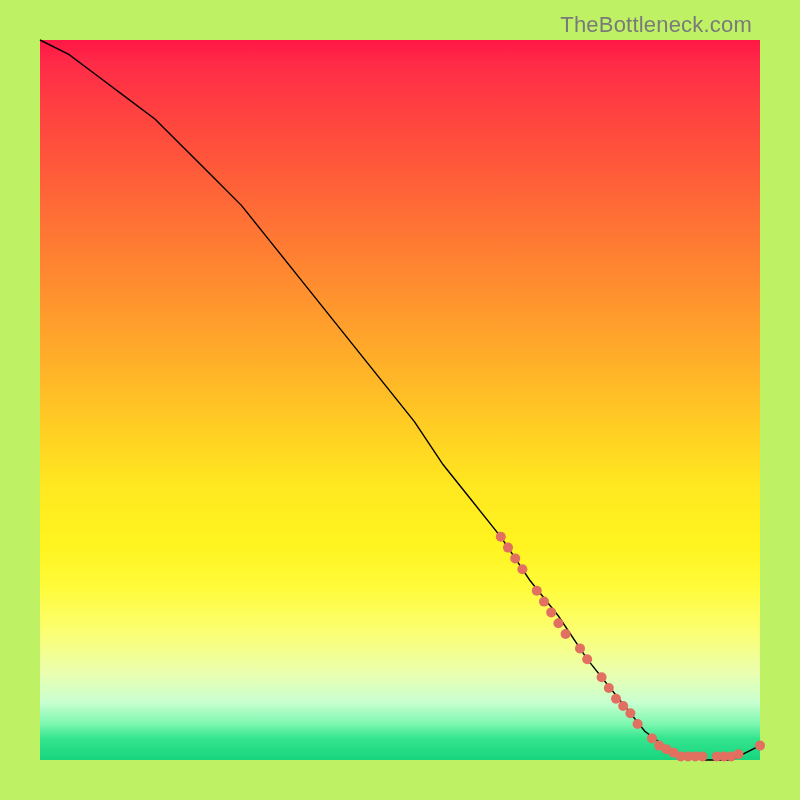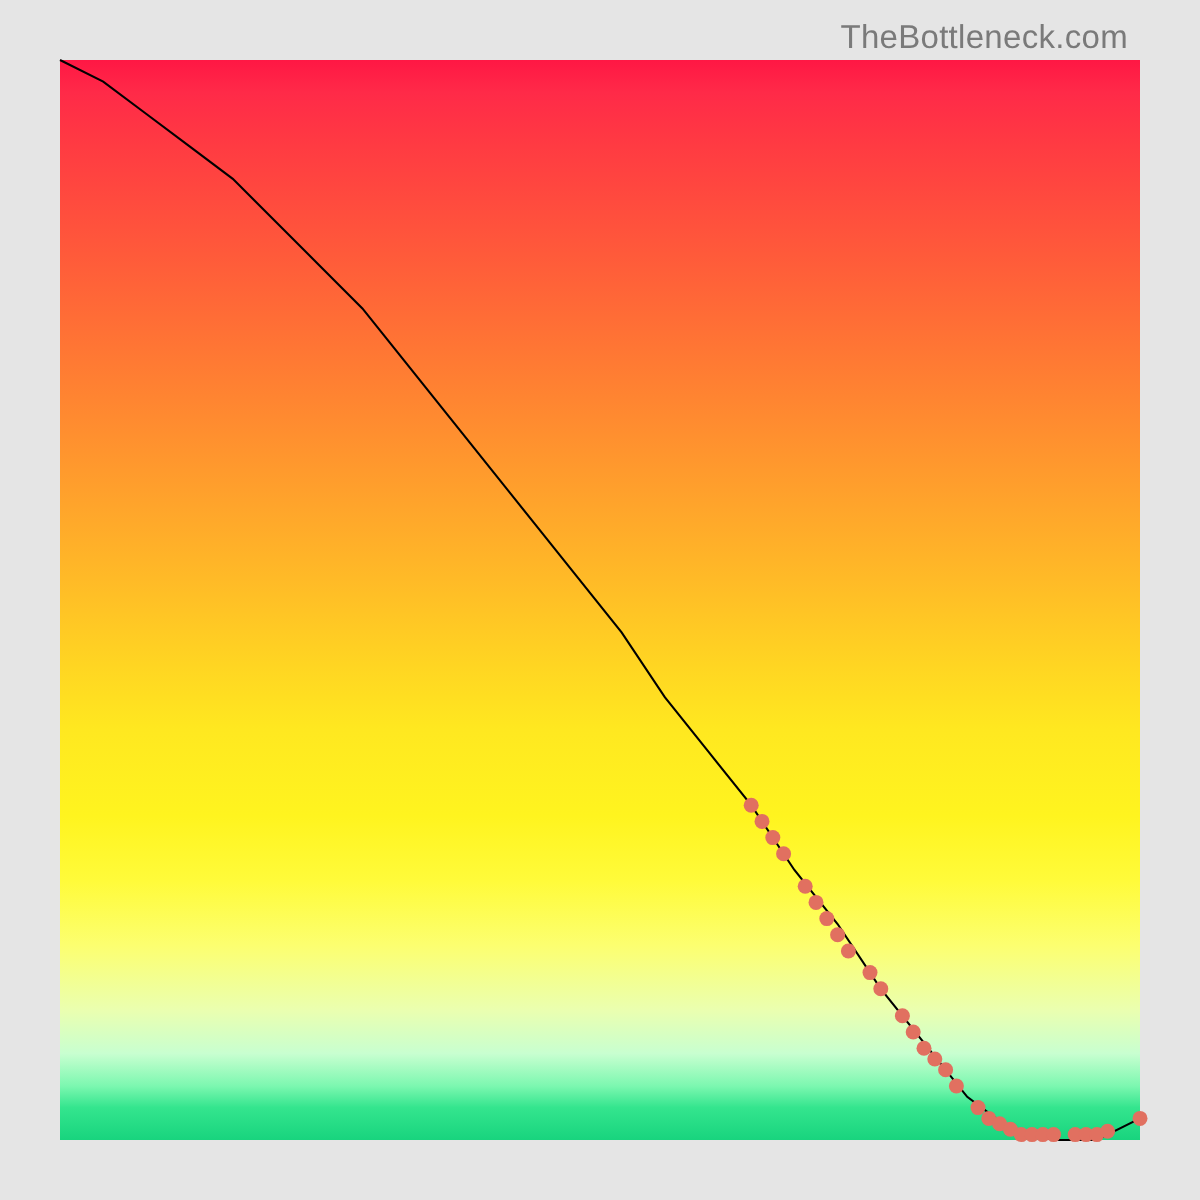--- a/index.html
+++ b/index.html
@@ -8,21 +8,21 @@
     width: 800px;
     height: 800px;
     background: #000;
     overflow: hidden;
     font-family: Arial, Helvetica, sans-serif;
   }
   .frame {
     position: relative;
     width: 800px;
     height: 800px;
-    background: #e5e5e5;
+    background: #bef264;
   }
   .plot {
     position: absolute;
     left: 40px;
     top: 40px;
     width: 720px;
     height: 720px;
     
     background: linear-gradient(
       to bottom,

